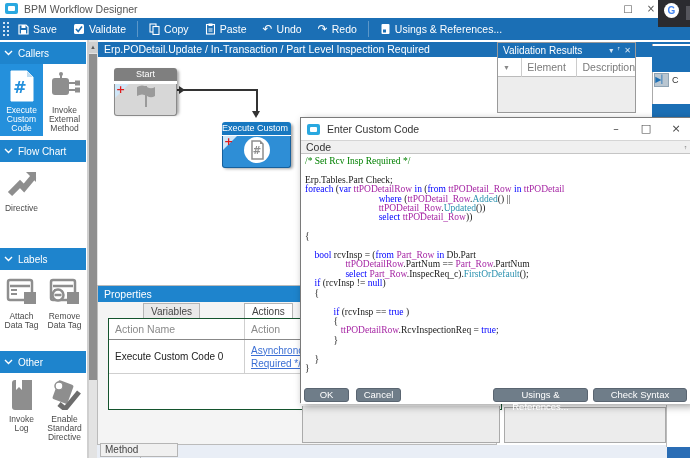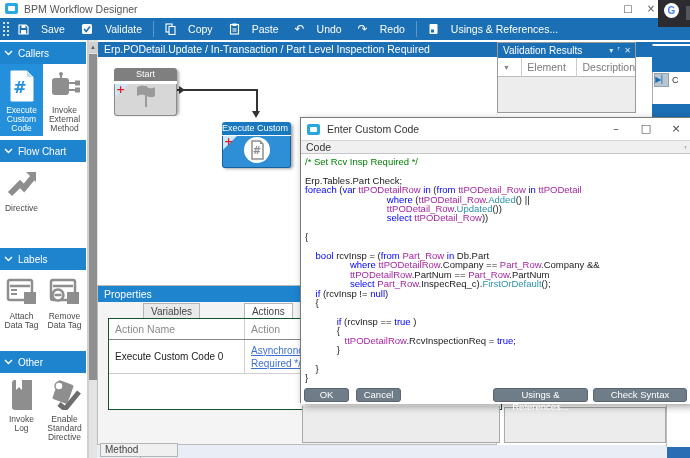--- a/index.html
+++ b/index.html
@@ -16,21 +16,21 @@
   .winbtn { width:16px; height:13px; text-align:center; font-size:10px; color:#555; line-height:13px; font-family:"DejaVu Sans",sans-serif;}
 
   
   .darkstrip { left:658px; top:0; width:32px; height:27px; background:#2b2b30; z-index:70; }
   .gcircle { left:664px; top:3px; width:15px; height:15px; background:#fff; border-radius:50%; z-index:71; font-size:10px; font-weight:bold; color:#4285f4; text-align:center; line-height:15px;}
   .gedge { left:686px; top:6px; width:4px; height:14px; background:#55555c; z-index:71;}
 
   
   .toolbar { left:0; top:18px; width:690px; height:22px; background:#1b6fb5; display:flex; align-items:center; color:#fff; font-size:10.5px; }
   .grip { width:8px; height:16px; margin-left:2px; background-image:radial-gradient(circle, #cfe3f4 1px, transparent 1.2px); background-size:4px 4px; }
-  .tbtn { display:flex; align-items:center; gap:12px; padding:0 8px; height:22px; cursor:default; white-space:nowrap;}
+  .tbtn { display:flex; align-items:center; gap:4px; padding:0 8px; height:22px; cursor:default; white-space:nowrap;}
   .tsep { width:1px; height:16px; background:#5b97c9; margin:0 3px; }
   .uicon { font-family:"DejaVu Sans",sans-serif; font-size:12px; line-height:12px; }
 
   
   .sidebar { left:0; top:40px; width:88px; height:418px; background:#fff; border-right:1px solid #cfcfcf; overflow:hidden; }
   .secheader { width:86px; height:22px; background:#1e84cd; color:#fff; font-size:10px; display:flex; align-items:center; gap:5px; padding-left:4px; margin-top:0; }
   .chev { width:9px; height:6px; }
   .tilerow { display:flex; }
   .tile { width:43px; text-align:center; padding-top:3px; cursor:default; }
   .tile .ticon { height:38px; display:flex; align-items:center; justify-content:center; }
@@ -98,21 +98,21 @@
   .dialog { left:300px; top:117px; width:392px; height:286px; background:#fff; border:1px solid #7a7a7a; box-shadow:3px 3px 8px rgba(0,0,0,.4); z-index:50; }
   .dtitle { left:0; top:0; width:390px; height:22px; background:#fff; display:flex; align-items:center; }
   .dicon { width:13px; height:11px; background:#29a8e0; border-radius:2px; margin-left:6px; position:relative;}
   .dicon::after{ content:""; position:absolute; left:3px; top:3px; width:7px; height:5px; background:#fff; border-radius:1px;}
   .dtext { font-size:10.5px; color:#333; margin-left:7px; }
   .dbtns { margin-left:auto; display:flex; }
   .dbtns .winbtn { width:30px; height:18px; line-height:18px; font-size:11px; color:#444;}
   .codebar { left:0; top:22px; width:390px; height:14px; background:#f0f0f0; border-top:1px solid #d5d5d5; border-bottom:1px solid #c5c5c5; font-size:10.5px; color:#333; line-height:13px; padding-left:5px;}
   .codepin { position:absolute; right:4px; top:2px; color:#8a8a8a; font-size:8px; font-family:"DejaVu Sans",sans-serif;}
   .codearea { left:0; top:36px; width:390px; height:232px; background:#fff; overflow:hidden; padding:3px 0 0 4px; cursor:text;}
-  .cl { font-family:Liberation Sans, sans-serif; font-size:9.5px; line-height:9.4px; white-space:pre; }
+  .cl { font-family:Liberation Serif, serif; font-size:9.5px; line-height:9.4px; white-space:pre; }
   .t-c { color:#008000; } .t-k { color:#0000ff; } .t-p { color:#a626a4; } .t-m { color:#2b91af; } .t-d { color:#1a1a1a; }
   .dbtnrow { left:0; top:268px; width:390px; height:18px; background:#fff; }
   .gbtn { position:absolute; top:2px; height:14px; background:#6f7d89; border:1px solid #5a6571; border-radius:3px; color:#fff; font-size:9.5px; text-align:center; line-height:12px; cursor:default;}
 
   svg { display:block; }
 </style>
 </head>
 <body>
 
 <div class="screen">
@@ -424,21 +424,20 @@
         <div class="cl">&nbsp;</div>
         <div class="cl"><span class="t-d">Erp.Tables.Part Check;</span></div>
         <div class="cl"><span class="t-k">foreach</span><span class="t-d"> (</span><span class="t-k">var</span><span class="t-d"> </span><span class="t-p">ttPODetailRow</span><span class="t-k"> in</span><span class="t-d"> (</span><span class="t-k">from</span><span class="t-d"> </span><span class="t-p">ttPODetail_Row</span><span class="t-k"> in</span><span class="t-d"> </span><span class="t-p">ttPODetail</span></div>
         <div class="cl"><span class="t-d">                               </span><span class="t-k">where</span><span class="t-d"> (</span><span class="t-p">ttPODetail_Row</span><span class="t-d">.</span><span class="t-m">Added</span><span class="t-d">() ||</span></div>
         <div class="cl"><span class="t-d">                               </span><span class="t-p">ttPODetail_Row</span><span class="t-d">.</span><span class="t-m">Updated</span><span class="t-d">())</span></div>
         <div class="cl"><span class="t-d">                               </span><span class="t-k">select</span><span class="t-d"> </span><span class="t-p">ttPODetail_Row</span><span class="t-d">))</span></div>
         <div class="cl">&nbsp;</div>
         <div class="cl"><span class="t-d">{</span></div>
         <div class="cl">&nbsp;</div>
         <div class="cl"><span class="t-d">    </span><span class="t-k">bool</span><span class="t-d"> rcvInsp = (</span><span class="t-k">from</span><span class="t-d"> </span><span class="t-p">Part_Row</span><span class="t-k"> in</span><span class="t-d"> Db.Part</span></div>
-        <div class="cl"><span class="t-d">                 </span><span class="t-k">where</span><span class="t-d"> </span><span class="t-p">ttPODetailRow</span><span class="t-d">.Company == </span><span class="t-p">Part_Row</span><span class="t-d">.Company &amp;&amp;</span></div>
         <div class="cl"><span class="t-d">                 </span><span class="t-p">ttPODetailRow</span><span class="t-d">.PartNum == </span><span class="t-p">Part_Row</span><span class="t-d">.PartNum</span></div>
         <div class="cl"><span class="t-d">                 </span><span class="t-k">select</span><span class="t-d"> </span><span class="t-p">Part_Row</span><span class="t-d">.InspecReq_c).</span><span class="t-m">FirstOrDefault</span><span class="t-d">();</span></div>
         <div class="cl"><span class="t-d">    </span><span class="t-k">if</span><span class="t-d"> (rcvInsp != </span><span class="t-k">null</span><span class="t-d">)</span></div>
         <div class="cl"><span class="t-d">    {</span></div>
         <div class="cl">&nbsp;</div>
         <div class="cl"><span class="t-d">            </span><span class="t-k">if</span><span class="t-d"> (rcvInsp == </span><span class="t-k">true</span><span class="t-d"> )</span></div>
         <div class="cl"><span class="t-d">            {</span></div>
         <div class="cl"><span class="t-d">               </span><span class="t-p">ttPODetailRow</span><span class="t-d">.RcvInspectionReq = </span><span class="t-k">true</span><span class="t-d">;</span></div>
         <div class="cl"><span class="t-d">            }</span></div>
         <div class="cl">&nbsp;</div>

